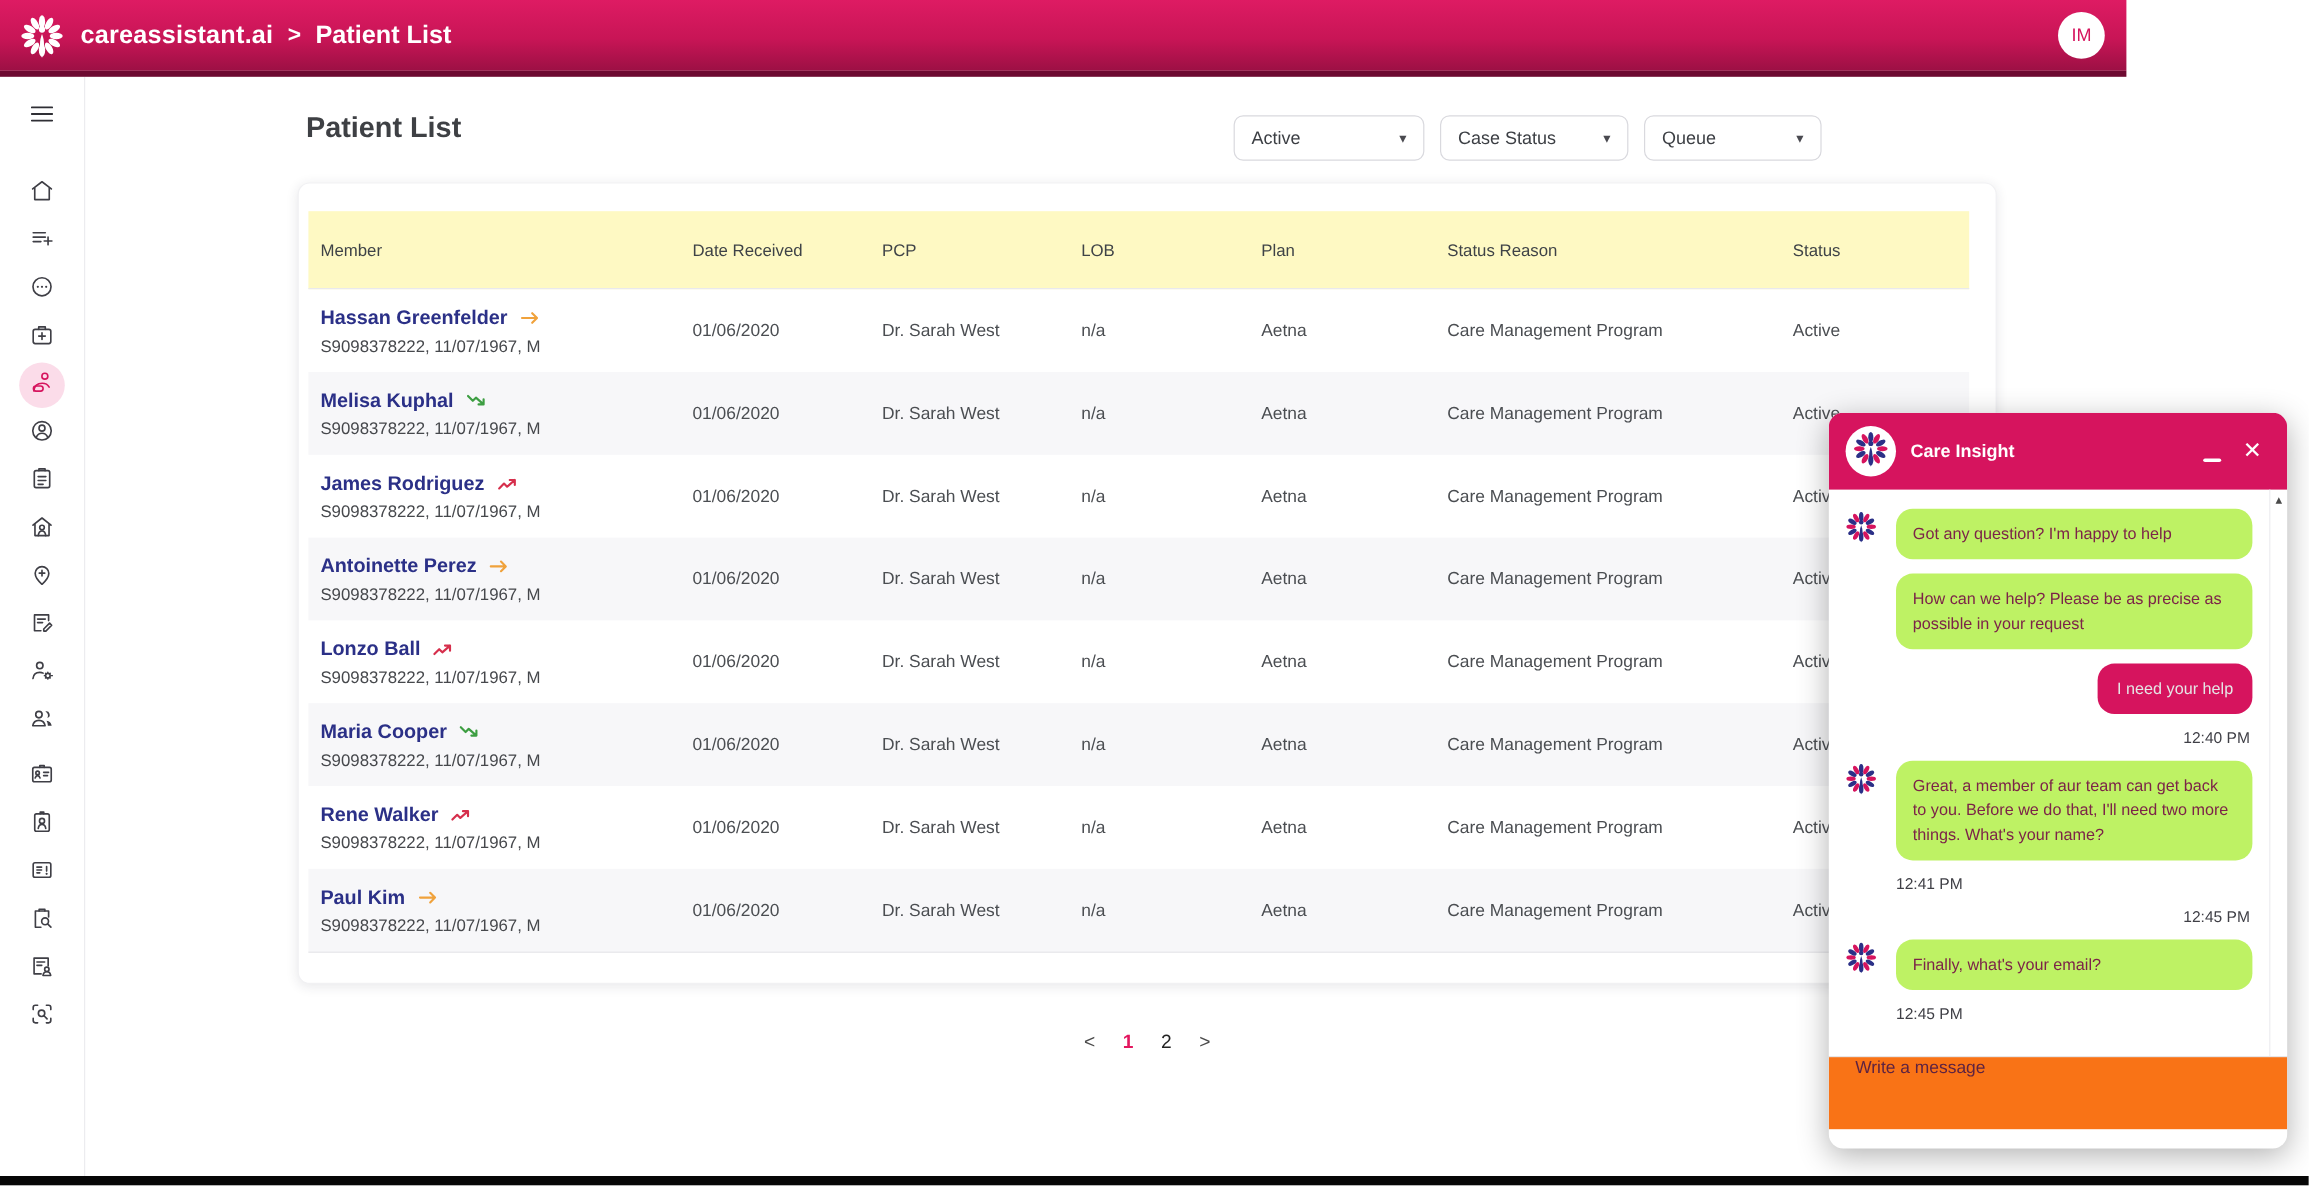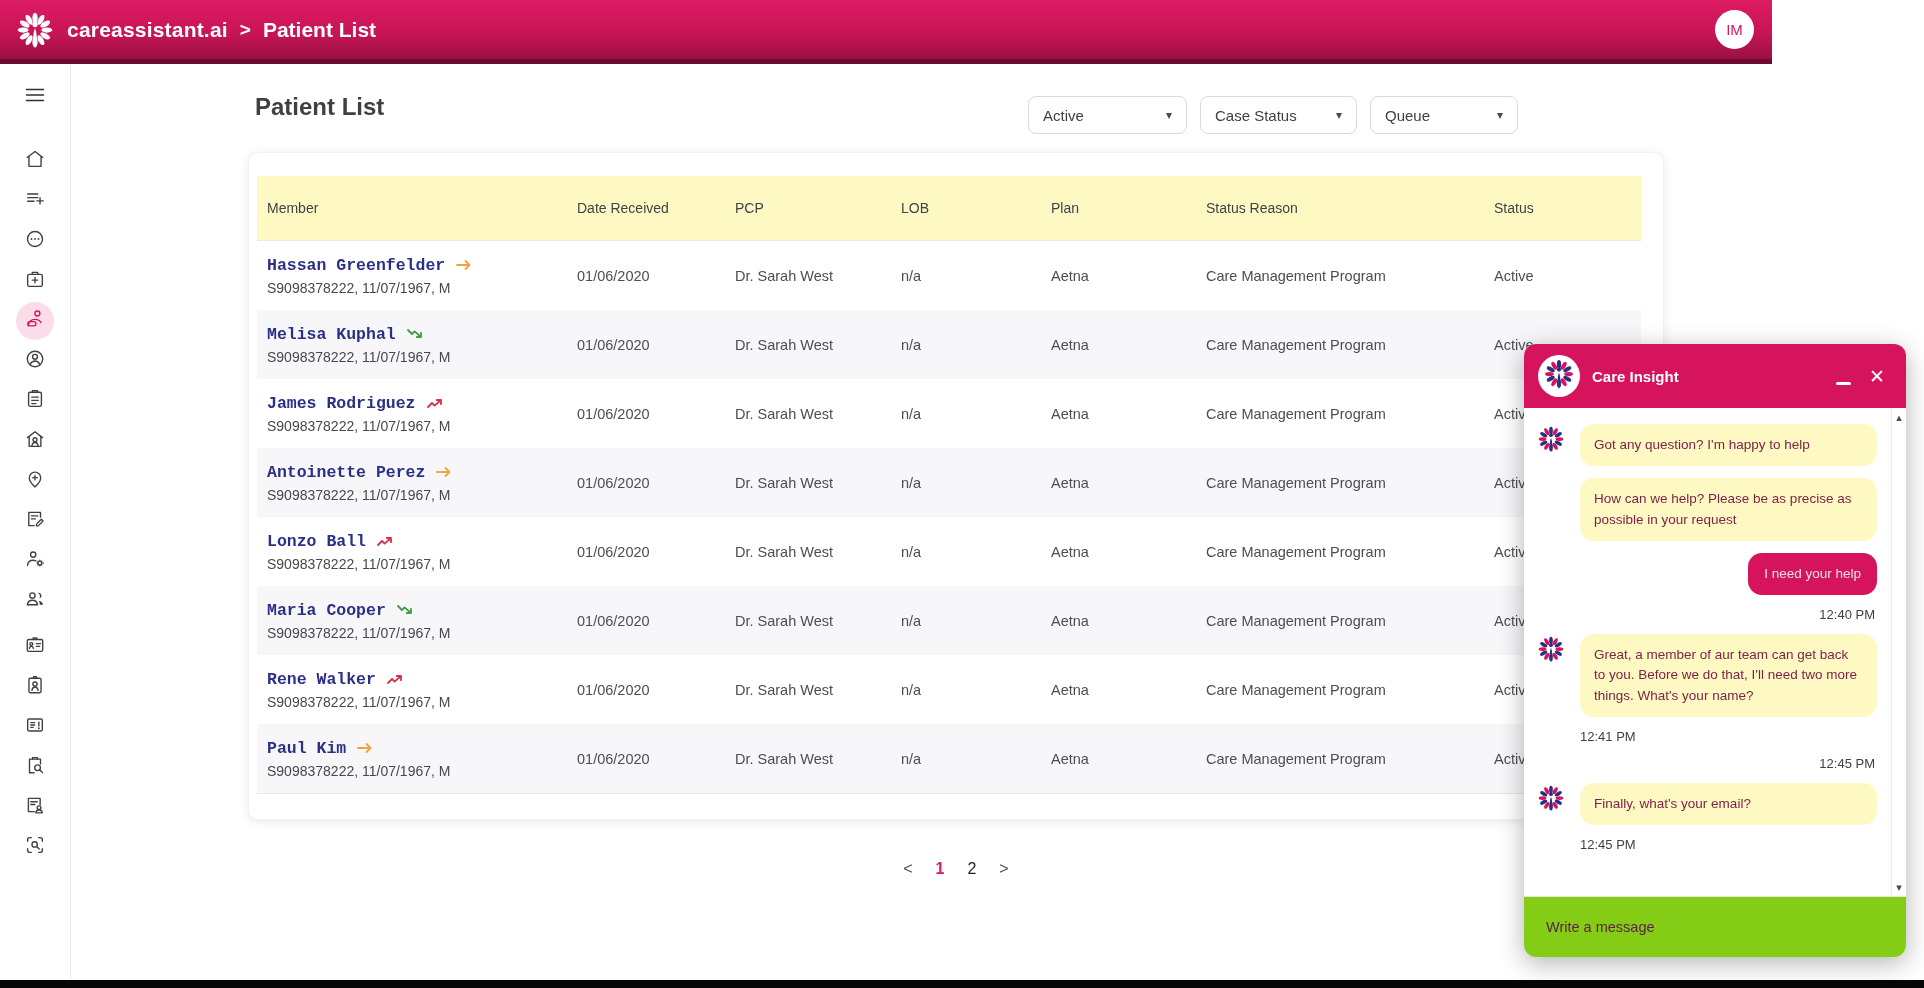--- a/index.html
+++ b/index.html
@@ -54,21 +54,21 @@
   }
   .thead,.trow{
     display:grid;grid-template-columns:320px 158px 166px 150px 155px 288px 1fr;align-items:center;
   }
   .thead{height:64px;background:#fef9c3;border-bottom:1px solid #e9e9ec;color:#3f4347;font-size:14px;}
   .th,.td{padding-right:8px;}
   .th.first,.td.first{padding-left:10px;}
   .trow{height:69px;font-size:14.5px;color:#4b4e52;cursor:pointer;}
   .trow:nth-child(even){background:#f7f7f9;}
   .trow:last-child{border-bottom:1px solid #e7e7ea;}
-  .mline{display:flex;align-items:center;font-family:Liberation Mono, monospace;}
+  .mline{display:flex;align-items:center;}
   .mname{color:#2b3087;font-size:16.5px;font-weight:bold;}
   .trend{margin-left:10px;display:flex;align-items:center;}
   .trend-right{color:#f0a23c;}
   .trend-up{color:#d62f4c;}
   .trend-down{color:#3d9e42;}
   .msub{margin-top:5px;font-size:14px;color:#46484c;}
   .pagination{position:absolute;left:248px;top:856px;width:1416px;display:flex;justify-content:center;gap:8px;z-index:2;}
   .pg{width:24px;height:26px;display:flex;align-items:center;justify-content:center;font-size:16px;color:#4b4b4b;cursor:pointer;}
   .pg.page{color:#232323;}
   .pg.active{color:#e3175f;font-weight:bold;}
@@ -83,28 +83,28 @@
   .chat-title{color:#fff;font-size:15px;font-weight:bold;margin-left:12px;flex:1;}
   .min-btn{width:26px;height:26px;display:flex;align-items:flex-end;justify-content:center;cursor:pointer;margin-right:8px;}
   .min-bar{width:15px;height:3px;background:#fff;border-radius:2px;margin-bottom:4px;}
   .close-btn{color:#fff;font-size:19px;cursor:pointer;width:26px;height:26px;display:flex;align-items:center;justify-content:center;}
   .chat-messages{position:absolute;left:0;right:14px;top:64px;bottom:60px;padding:16px 15px 8px 12px;overflow:hidden;}
   .msg-row{display:flex;align-items:flex-start;margin-bottom:12px;}
   .msg-row.user{justify-content:flex-end;}
   .bot-avatar{width:30px;height:30px;margin-right:14px;flex:0 0 30px;}
   .bot-avatar.ghost{visibility:hidden;}
   .bubble{box-sizing:border-box;border-radius:14px;padding:11px 14px;font-size:13.5px;line-height:1.5;}
-  .bubble.bot{flex:1;background:#fef9c3;color:#7c2448;}
+  .bubble.bot{flex:1;background:#bef264;color:#7c2448;}
   .bubble.user{background:#d6145e;color:#e5e5e5;padding:11px 16px;max-width:80%;}
   .ts{font-size:13px;color:#3f3f46;margin:2px 0 12px;}
   .ts.right{text-align:right;padding-right:2px;}
   .ts.left{margin-left:44px;}
   .chat-scrollbar{position:absolute;right:0;top:64px;bottom:60px;width:14px;border-left:1px solid #ededf0;display:flex;flex-direction:column;justify-content:space-between;align-items:center;}
   .scroll-arrow{font-size:11px;color:#4a4a4a;line-height:1;padding:4px 0;cursor:pointer;}
-  .chat-input-area{position:absolute;left:0;right:0;bottom:0;height:60px;border-top:1px solid #e6e6e9;display:flex;align-items:center;background:#84cc16;}
+  .chat-input-area{position:absolute;left:0;right:0;bottom:16px;height:60px;border-top:1px solid #e6e6e9;display:flex;align-items:flex-start;background:#f97316;}
   .chat-input{border:none;outline:none;margin-left:20px;width:300px;font-size:14.5px;color:#5d2342;font-family:inherit;background:transparent;}
   .chat-input::placeholder{color:#5d2342;opacity:1;}
   
   .bottom-bar{position:absolute;left:0;right:0;bottom:0;height:8px;background:#060606;z-index:40;}
 </style>
 </head>
 <body>
 
 <header class="top-header">
   <span id="brand-logo" class="brand-logo"><svg class="logo-white" viewBox="-24 -24 48 48" width="100%" height="100%">

